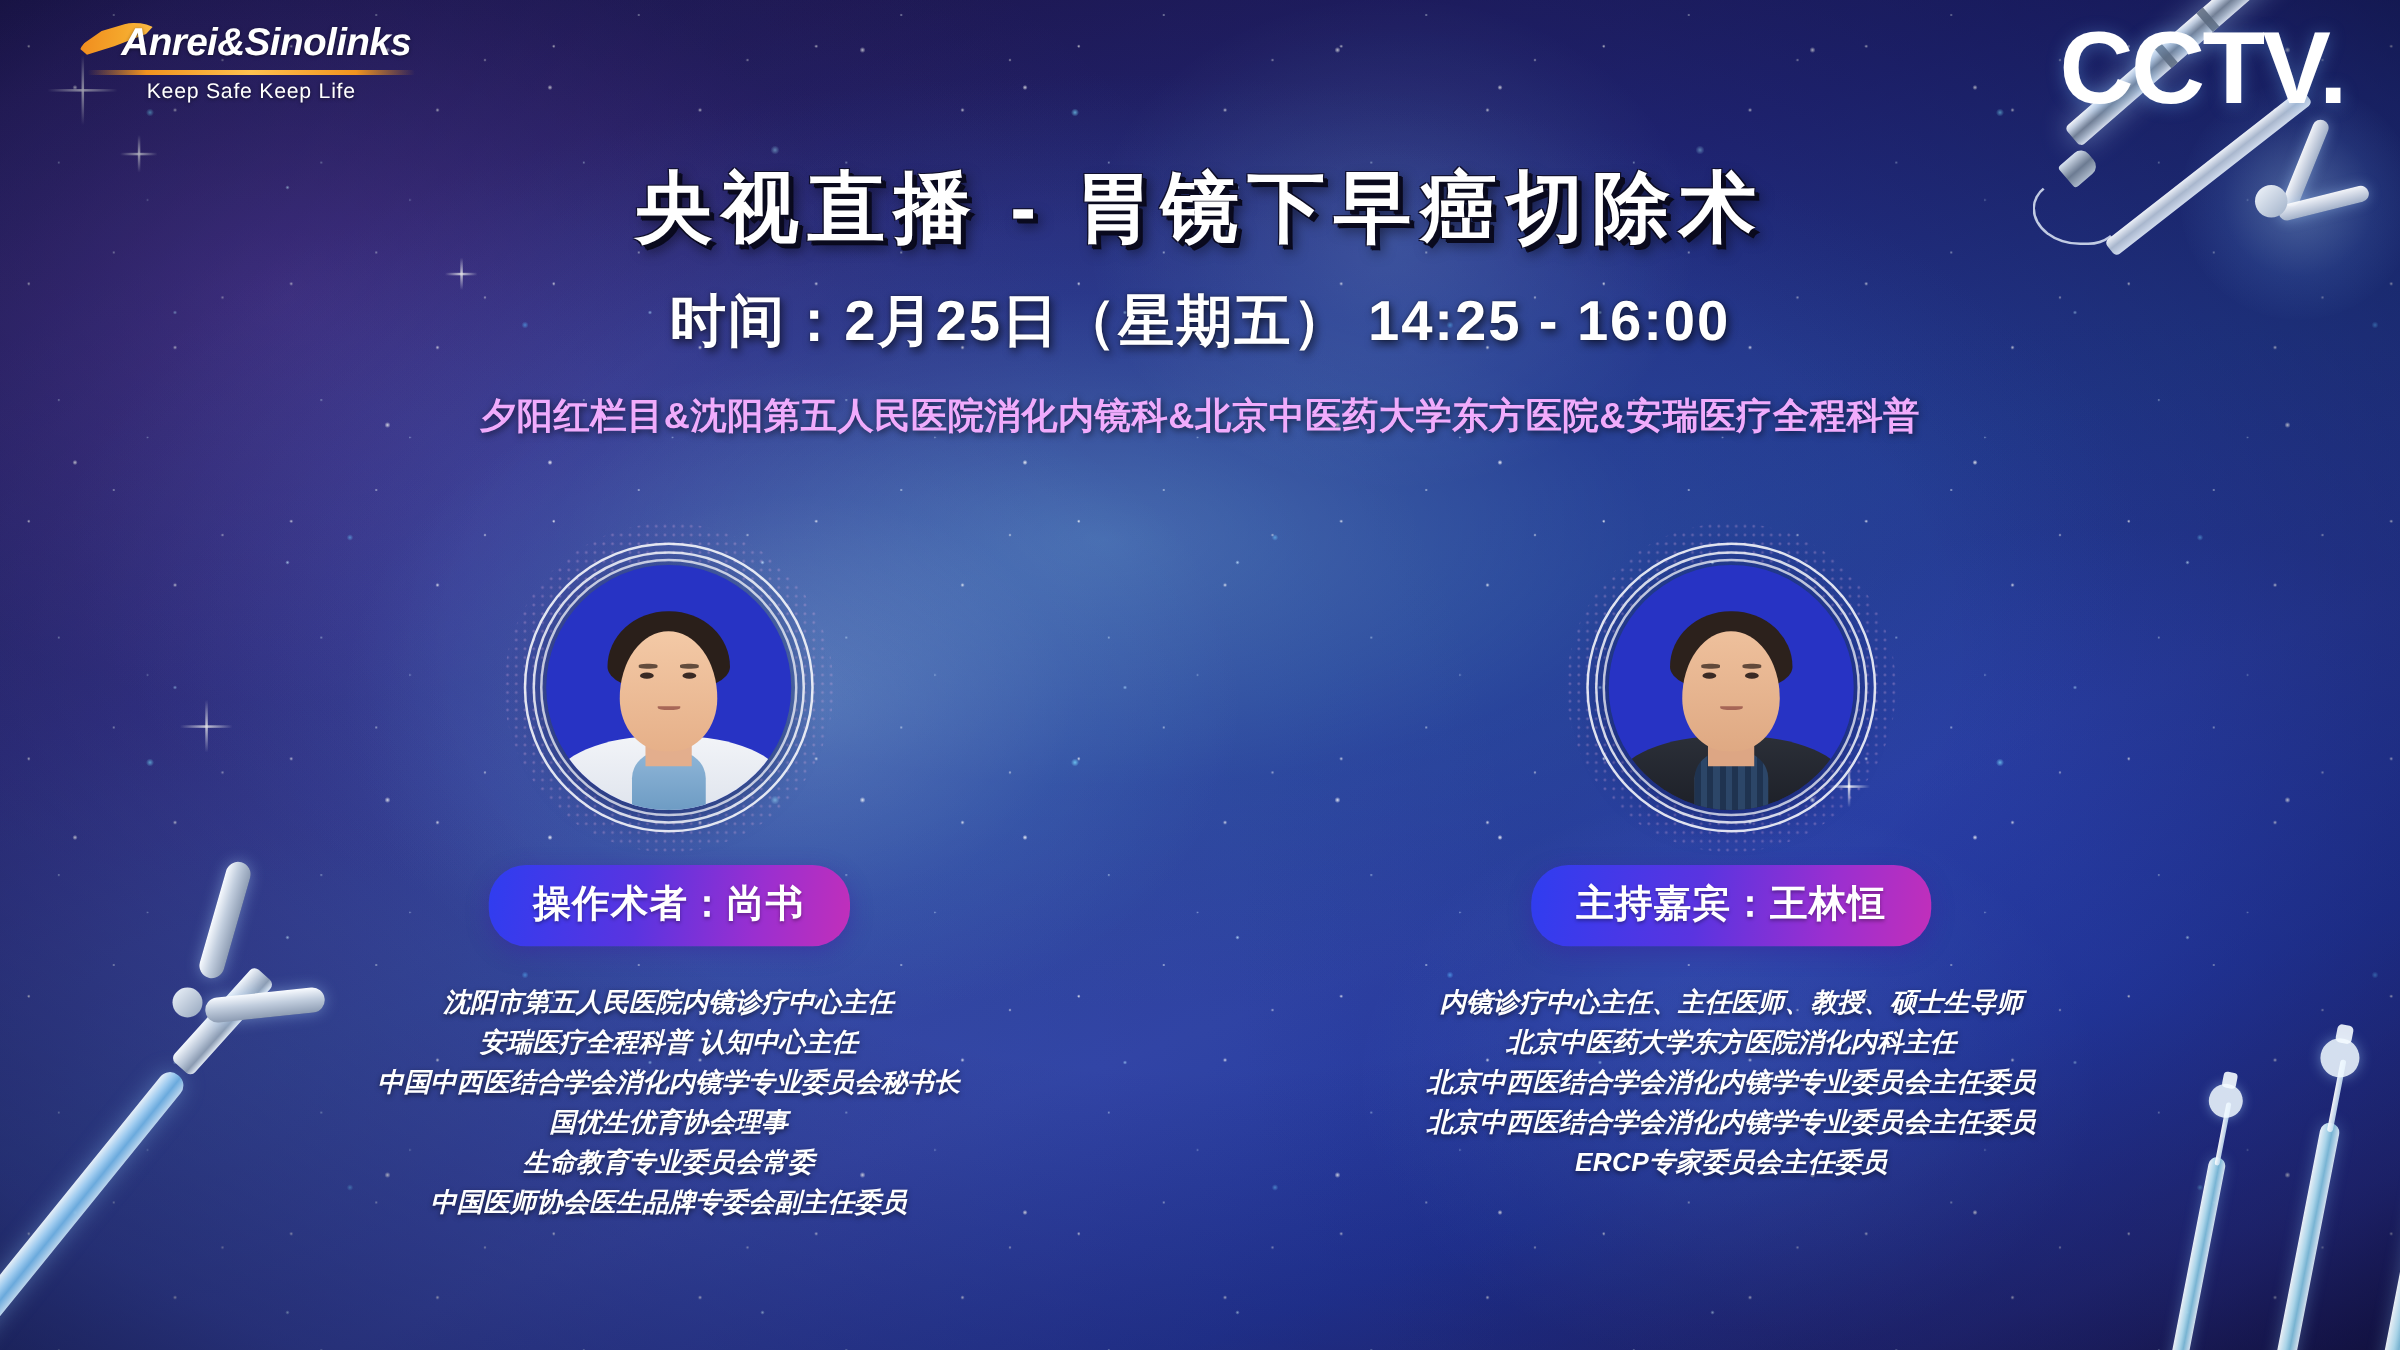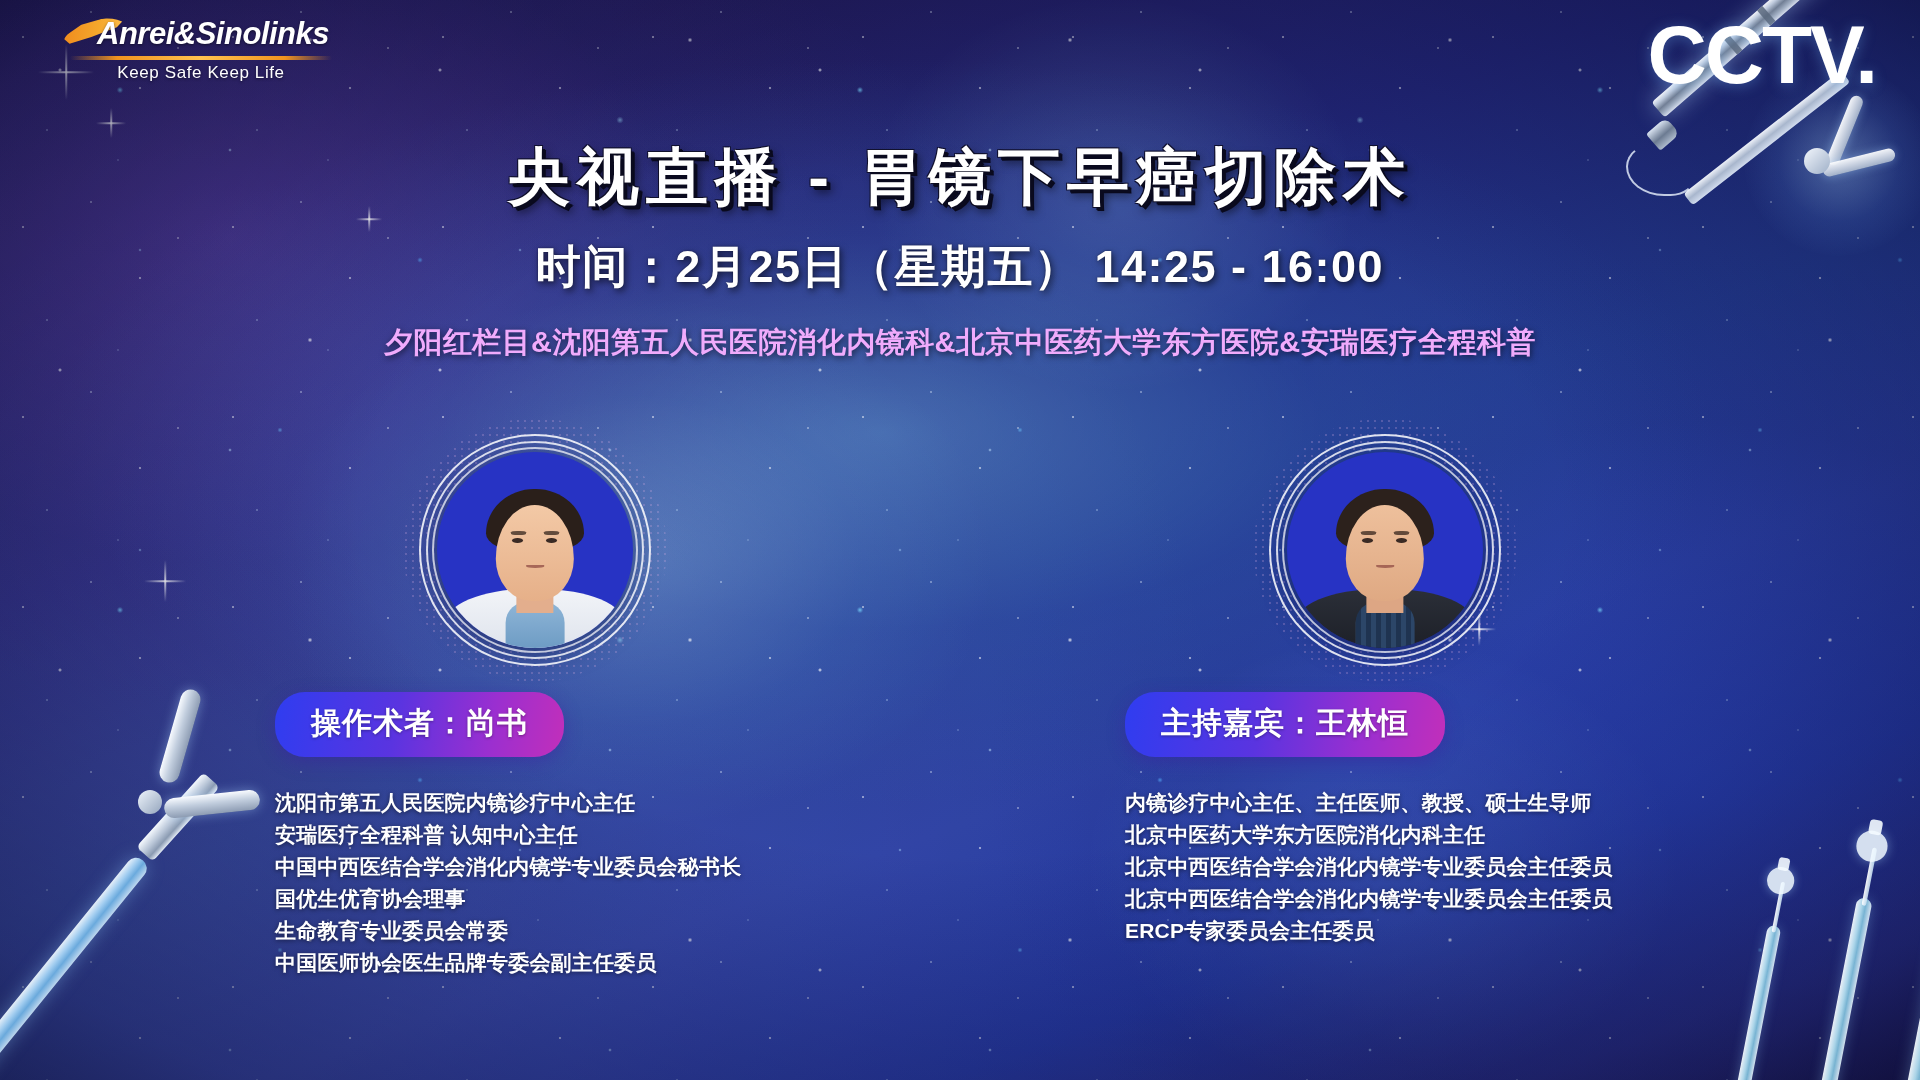--- a/index.html
+++ b/index.html
@@ -138,21 +138,21 @@
     font-weight: bold;
     color: #ffffff;
     letter-spacing: -2px;
     line-height: 1;
     text-shadow: 0 2px 14px rgba(120,190,255,0.35);
   }
 
   
   .headline-block {
     position: absolute;
-    left: 0; right: 0; top: 142px;
+    left: 0; right: 0; top: 132px;
     text-align: center;
   }
   .main-title {
     font-size: 62px;
     font-weight: bold;
     color: #ffffff;
     letter-spacing: 7px;
     line-height: 1.12;
     text-shadow:
       3px 3px 0 #0a0a1e, 4px 4px 0 #0a0a1e, 5px 6px 10px rgba(0,0,0,0.6),
@@ -176,21 +176,21 @@
   }
 
   
   .speakers {
     position: absolute;
     left: 0; right: 0; top: 452px;
     display: flex;
     justify-content: center;
     gap: 330px;
   }
-  .speaker { width: 520px; }
+  .speaker { width: 520px; text-align: center; }
 
   .avatar-wrap {
     position: relative;
     width: 196px; height: 196px;
     margin: 0 auto;
   }
   .avatar-rings {
     position: absolute; inset: -18px;
     border-radius: 50%;
     border: 2px solid rgba(255,255,255,0.85);
@@ -311,20 +311,21 @@
     list-style: none;
   }
   .credentials li {
     font-size: 21px;
     font-weight: bold;
     color: #ffffff;
     line-height: 1.52;
     letter-spacing: 0.2px;
     white-space: nowrap;
     text-shadow: 0 1px 4px rgba(0,0,0,0.55);
+    font-style: italic;
   }
 
   
   .instrument { position: absolute; pointer-events: none; }
 
   
   .instr-topright {
     right: -20px; top: -26px;
     width: 300px; height: 300px;
   }

